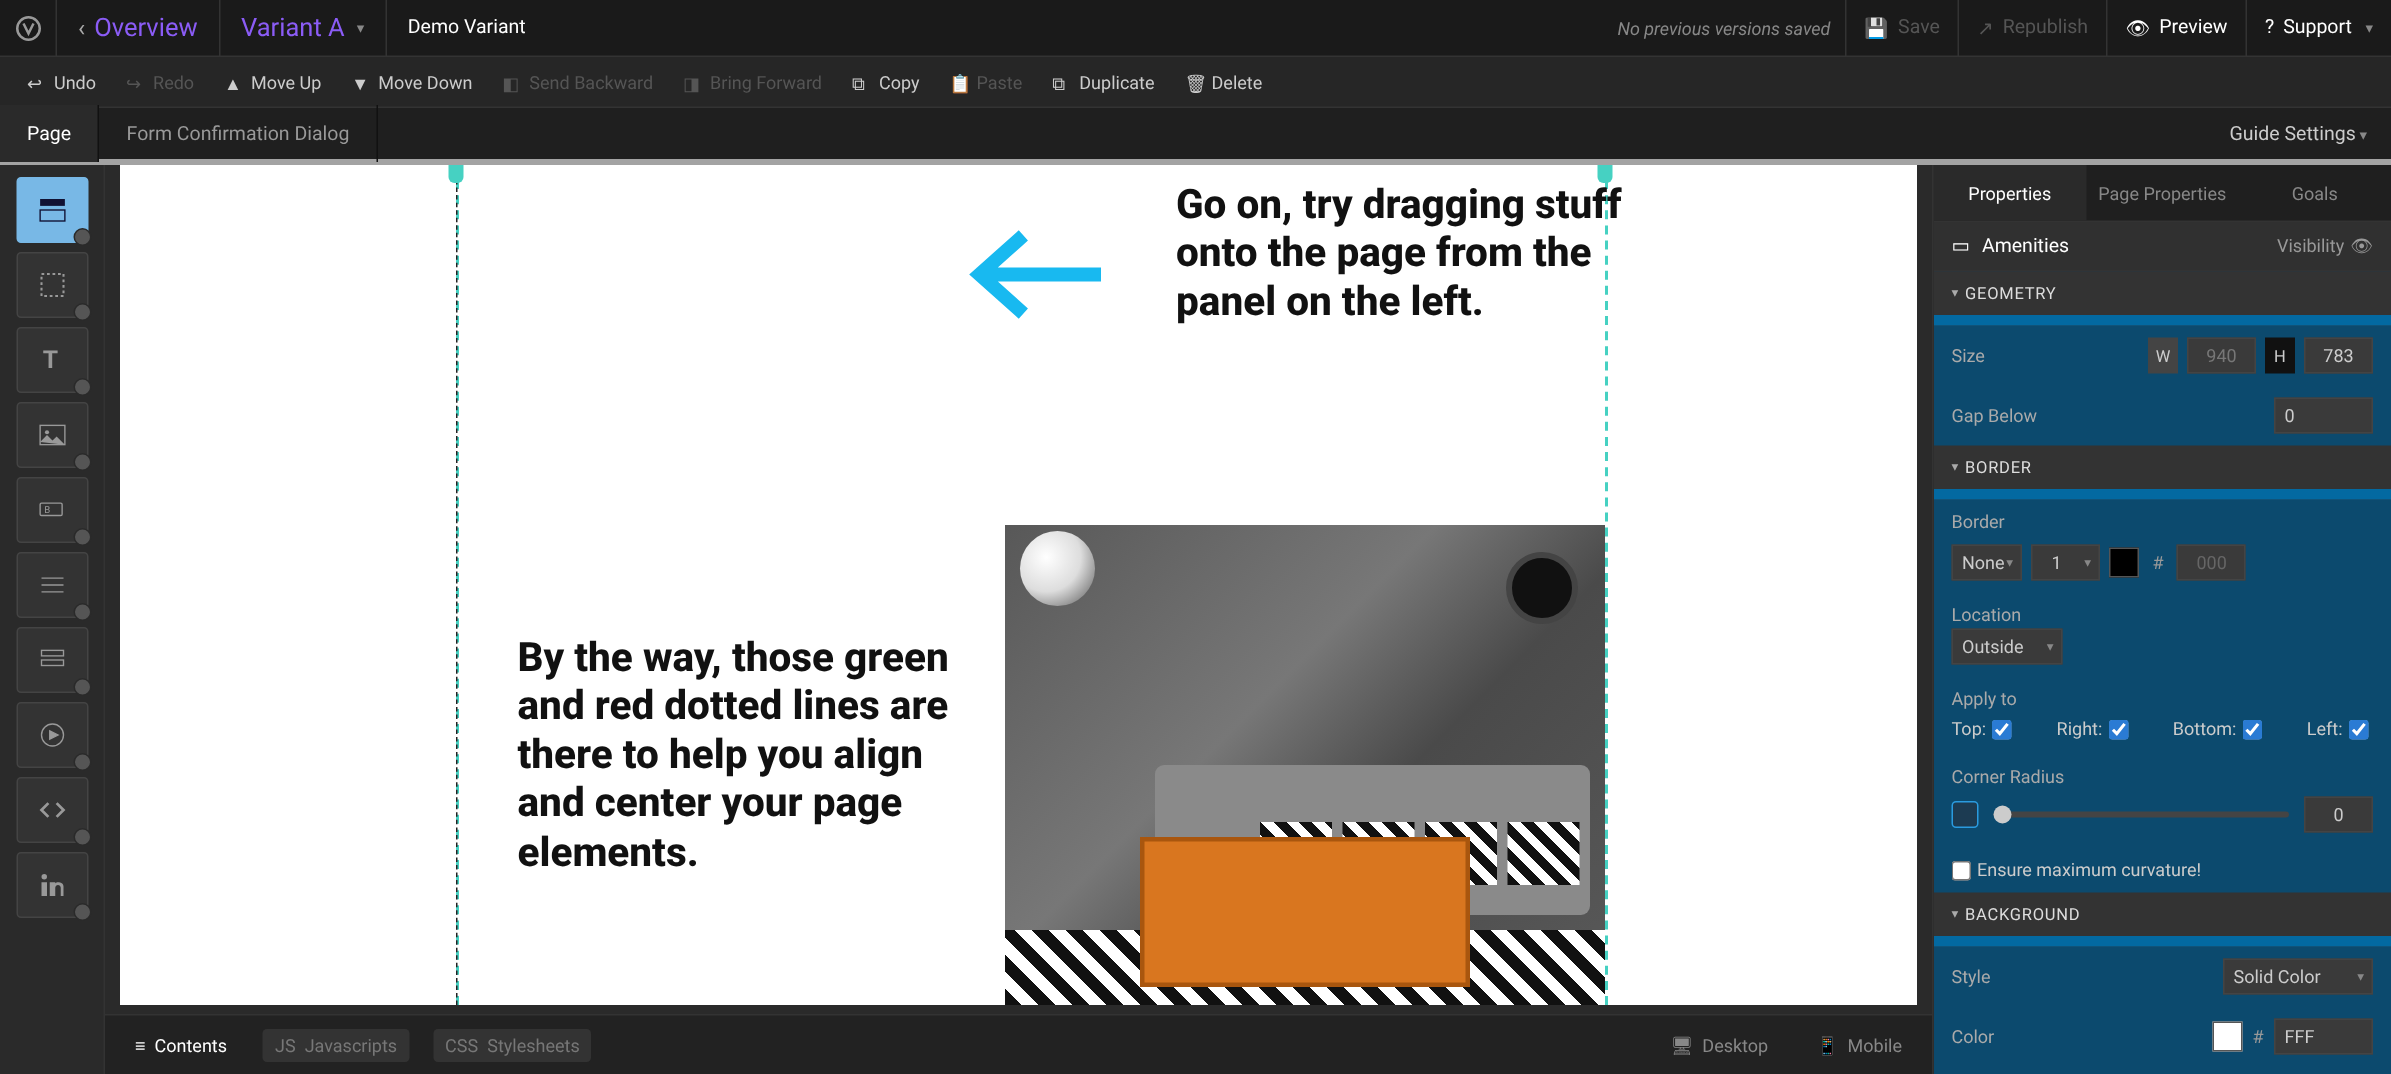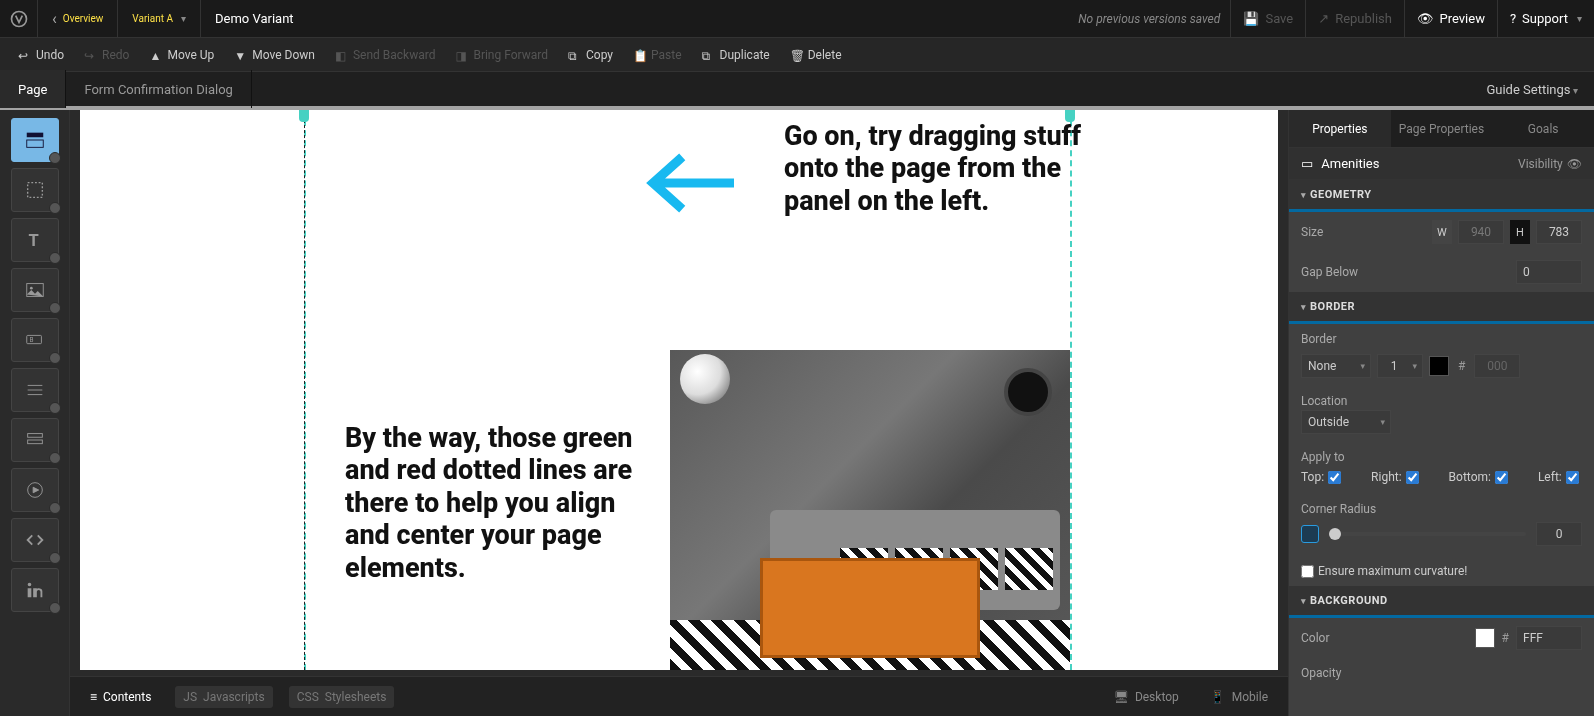--- a/index.html
+++ b/index.html
@@ -2,21 +2,21 @@
 <html><head>
 <meta charset="utf-8">
 <style>
 * { margin:0; padding:0; box-sizing:border-box; font-family:-apple-system,BlinkMacSystemFont,"Segoe UI",Roboto,sans-serif; }
 body { background:#2a2a2a; color:#ccc; width:1594px; height:716px; overflow:hidden; }
 
 
 .topbar { height:38px; background:#1a1a1a; display:flex; align-items:center; border-bottom:1px solid #333; }
 .logo { width:38px; height:38px; display:flex; align-items:center; justify-content:center; border-right:1px solid #333; color:#999; }
 .logo svg { width:20px; height:20px; }
-.topseg { padding:0 14px; height:38px; display:flex; align-items:center; gap:6px; font-size:10px; border-right:1px solid #333; color:#fde047; cursor:pointer; }
+.topseg { padding:0 14px; height:38px; display:flex; align-items:center; gap:6px; font-size:17px; border-right:1px solid #333; color:#8b5cf6; cursor:pointer; }
 .topseg.caret::after { content:"▾"; font-size:10px; color:#888; margin-left:2px; }
 .topseg.back::before { content:"‹"; font-size:16px; color:#aaa; }
 .variant-name { padding:0 14px; font-size:13px; font-weight:400; color:#fff; }
 .topbar .spacer { flex:1; }
 .status-text { font-style:italic; color:#888; font-size:12px; padding:0 10px; }
 .topbtn { height:38px; padding:0 12px; display:flex; align-items:center; gap:6px; font-size:13px; color:#888; border-left:1px solid #333; cursor:pointer; }
 .topbtn.disabled { color:#555; }
 .topbtn.active { color:#fff; }
 
 
@@ -66,28 +66,28 @@
 .arrow svg { width:92px; height:70px; }
 
 
 .bottombar { position:absolute; left:0; right:0; bottom:0; height:40px; background:#222; border-top:1px solid #333; display:flex; align-items:center; padding:0 12px; gap:16px; }
 .bbtn { display:flex; align-items:center; gap:6px; font-size:12px; color:#888; padding:4px 8px; cursor:pointer; }
 .bbtn.chip { background:#333; border-radius:3px; color:#777; }
 .bbtn.active { color:#fff; }
 .bottombar .spacer { flex:1; }
 
 
-.panel { width:306px; background:#404040; border-left:1px solid #333; overflow-y:auto; font-size:12px; }
+.panel { width:306px; background:#0c4a6e; border-left:1px solid #333; overflow-y:auto; font-size:12px; }
 .ptabs { display:flex; height:38px; background:#1f1f1f; border-bottom:1px solid #333; }
 .ptab { flex:1; display:flex; align-items:center; justify-content:center; font-size:12px; color:#888; cursor:pointer; }
 .ptab.active { color:#fff; background:#2a2a2a; }
 .selrow { display:flex; align-items:center; justify-content:space-between; padding:8px 12px; background:#303030; border-bottom:1px solid #333; }
 .selrow .name { display:flex; align-items:center; gap:8px; color:#fff; font-size:13px; }
 .selrow .vis { color:#999; display:flex; align-items:center; gap:4px; }
-.section-h { padding:8px 12px; background:#333; color:#ddd; font-size:11px; font-weight:700; letter-spacing:.5px; display:flex; align-items:center; gap:4px; cursor:pointer; border-bottom:3px solid #0369a1; }
+.section-h { padding:8px 12px; background:#333; color:#ddd; font-size:11px; font-weight:400; letter-spacing:.5px; display:flex; align-items:center; gap:4px; cursor:pointer; border-bottom:7px solid #0369a1; }
 .section-h::before { content:"▾"; font-size:9px; color:#aaa; }
 .prow { display:flex; align-items:center; padding:8px 12px; gap:10px; }
 .prow .lbl { color:#aaa; font-size:12px; }
 .prow.cols { justify-content:space-between; }
 .fld { background:#3a3a3a; border:1px solid #444; color:#ccc; height:24px; padding:0 6px; font-size:12px; display:flex; align-items:center; }
 .fld.sm { width:46px; justify-content:center; }
 .fld.md { width:66px; }
 .fld.sel { padding-right:18px; position:relative; }
 .fld.sel::after { content:"▾"; position:absolute; right:5px; font-size:9px; color:#888; }
 .whpair { display:flex; gap:6px; align-items:center; }
@@ -356,31 +356,31 @@
       <span class="fld md">0</span>
     </div>
 
     <div class="section-h">
         <span>BORDER</span>
       </div>
     <div class="prow">
         <span class="lbl">Border</span>
       </div>
     <div class="prow" style="gap:6px;padding-top:0">
-      <span class="fld sel" style="width:70px">None</span>
+      <span class="fld sel" style="width:47px">None</span>
       <span class="fld sel sm">1</span>
       <span class="swatch"></span>
       <span class="hashtag">#</span>
       <span class="fld sm" style="color:#666">000</span>
     </div>
     <div class="prow" style="padding-bottom:2px">
         <span class="lbl">Location</span>
       </div>
     <div class="prow" style="padding-top:0">
-        <span class="fld sel" style="width:90px">Outside</span>
+        <span class="fld sel" style="width:74px">Outside</span>
       </div>
     <div class="prow" style="padding-bottom:2px">
         <span class="lbl">Apply to</span>
       </div>
     <div class="checks">
       <label class="ck">
           <span>Top:</span>
           <input type="checkbox" checked="" style="">
         </label>
       <label class="ck">
@@ -410,20 +410,24 @@
         <label class="ck">
           <input type="checkbox" style="">
           <span>Ensure maximum curvature!</span>
         </label>
       </div>
 
     <div class="section-h">
         <span>BACKGROUND</span>
       </div>
     <div class="prow cols">
+      <span class="lbl">Style</span>
+      <span class="fld sel" style="width:100px">Solid Color</span>
+    </div>
+    <div class="prow cols">
       <span class="lbl">Color</span>
       <div style="display:flex;align-items:center;gap:4px">
         <span class="swatch white"></span>
         <span class="hashtag">#</span>
         <span class="fld md">FFF</span>
       </div>
     </div>
     <div class="prow" style="padding-bottom:2px">
         <span class="lbl">Opacity</span>
       </div>

